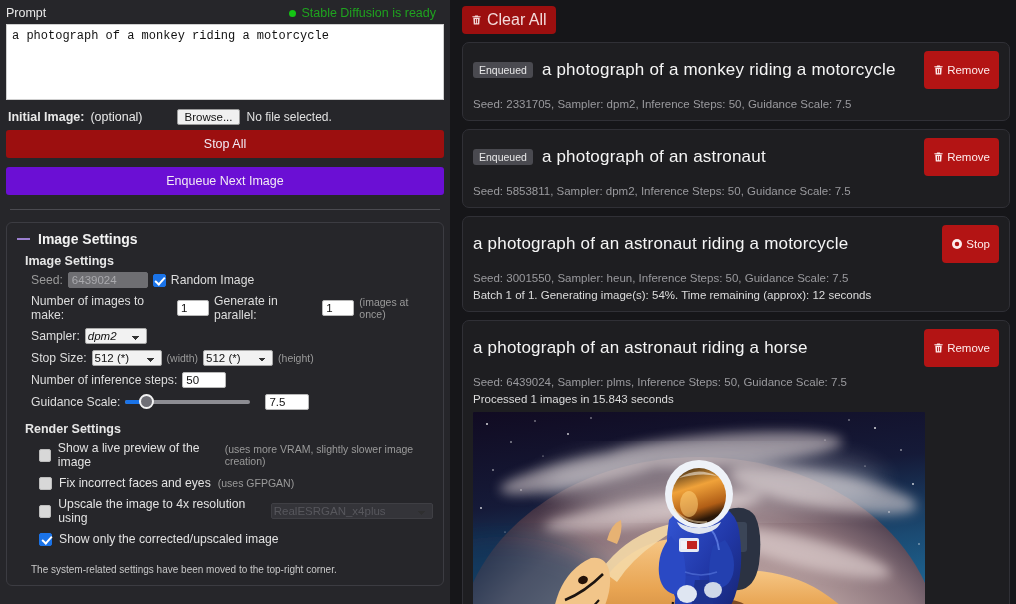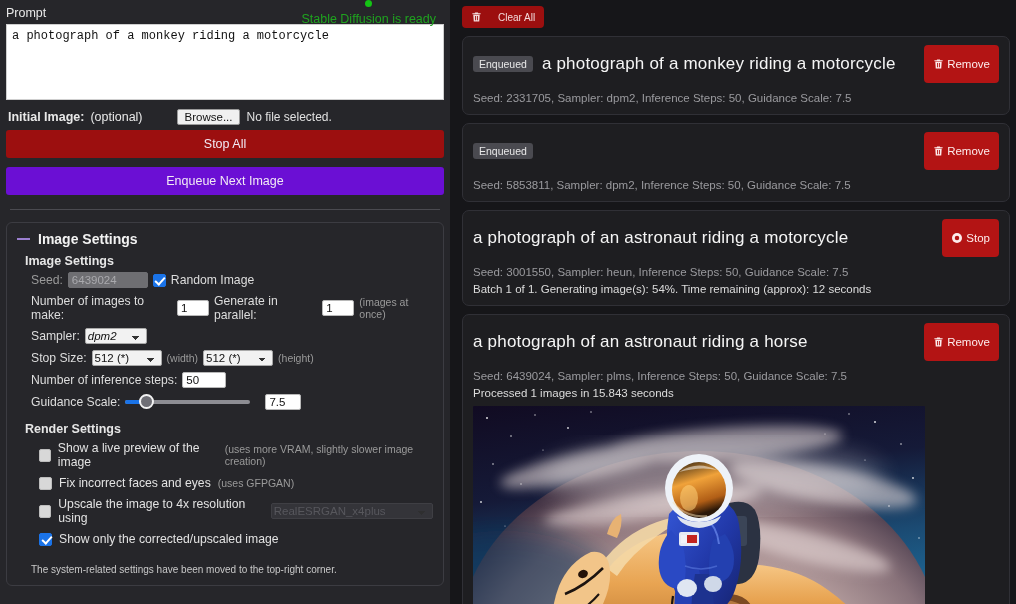--- a/index.html
+++ b/index.html
@@ -15,21 +15,21 @@
   
   .left {
     width: 450px; height: 604px;
     background: #26262a;
     padding: 4px 6px 0 6px;
     position: relative;
     flex: 0 0 450px;
   }
   .topbar { display: flex; align-items: center; height: 18px; }
   .label-prompt { color: #e8e8e8; font-size: 12.5px; }
-  .status { margin-left: auto; display: flex; align-items: center; gap: 5px; padding-right: 8px; flex-direction: column;}
+  .status { margin-left: auto; display: flex; align-items: center; gap: 5px; padding-right: 8px;}
   .status-dot { width: 7px; height: 7px; border-radius: 50%; background: #14c414; display:inline-block; }
   .status-text { color: #1fa31f; font-size: 12.5px; }
 
   .prompt-box {
     width: 438px; height: 76px;
     background: #ffffff; border: 1px solid #cfcfcf;
     color: #111; font-family: "Liberation Mono", monospace; font-size: 12px;
     padding: 4px 5px; margin-top: 2px;
     resize: none; display:block; line-height: 1.25;
   }
@@ -70,21 +70,21 @@
   .dim { color:#9a9a9a; }
   .tiny { font-size:10.5px; color:#9a9a9a; }
 
   .inp {
     background:#fff; color:#111; border:1px solid #b8b8b8; border-radius:2px;
     font-size:11.5px; padding:1px 3px; font-family:"Liberation Sans", sans-serif;
   }
   .inp.seed { width:80px; background:#6e6e72; color:#a9a9ad; border:1px solid #6e6e72; }
   .inp.num { width:32px; }
   .inp.steps { width:44px; }
-  .inp.gs { width:36px; margin-left:10px; }
+  .inp.gs { width:44px; margin-left:10px; }
 
   .sel {
     background:#f2f2f2; color:#111; border:1px solid #a9a9a9; border-radius:2px;
     font-size:11.5px; padding:1px 2px; font-family:"Liberation Sans", sans-serif;
     -webkit-appearance:none; appearance:none; padding-right:16px;
     background-image: linear-gradient(45deg, transparent 50%, #333 50%), linear-gradient(135deg, #333 50%, transparent 50%);
     background-position: calc(100% - 10px) 7px, calc(100% - 6px) 7px;
     background-size: 4px 4px, 4px 4px; background-repeat:no-repeat;
   }
   .sel.sampler { width:62px;font-style:italic; }
@@ -108,22 +108,22 @@
   .crow { display:flex; align-items:center; gap:7px; margin:0 0 7px 22px; font-size:12.2px; color:#e2e2e2; }
   .note { font-size:10px; color:#c9c9c9; margin:18px 0 0 14px; }
 
   
   .right {
     flex:1; height:604px; background:#161619;
     padding: 6px 6px 0 12px; overflow:hidden;
   }
   .btn-clear {
     background:#9c0f0f; color:#f3dada; border:none; border-radius:4px;
-    font-size:10px; padding:5px 9px; cursor:pointer; display:inline-flex;
-    align-items:center; gap:16px; font-family:"Liberation Sans", sans-serif;
+    font-size:16px; padding:5px 9px; cursor:pointer; display:inline-flex;
+    align-items:center; gap:5px; font-family:"Liberation Sans", sans-serif;
   }
   .qcard {
     margin-top:8px; border:1px solid #303036; border-radius:7px;
     background:#1e1e21; padding:8px 10px 10px 10px; position:relative;
   }
   .qhead { display:flex; align-items:center; gap:9px; }
   .badge {
     background:#4a4a50; color:#e8e8e8; font-size:10.5px;
     padding:2px 6px; border-radius:3px; white-space:nowrap;
   }
@@ -281,20 +281,21 @@
           <span>Remove</span>
         </button>
       </div>
       <div class="qmeta">Seed: 2331705, Sampler: dpm2, Inference Steps: 50, Guidance Scale: 7.5</div>
     </div>
 
     
     <div class="qcard">
       <div class="qhead">
         <span class="badge">Enqueued</span>
+        <span class="qtitle">a photograph of an astronaut</span>
         <button class="qbtn">
           <svg class="ic" width="11" height="12" viewBox="0 0 24 24" fill="#fdecec">
             <path d="M9 2h6l1 2h5v2H3V4h5l1-2zM5 7h14l-1 15H6L5 7zm4 3v9h2v-9H9zm4 0v9h2v-9h-2z"></path>
           </svg>
           <span>Remove</span>
         </button>
       </div>
       <div class="qmeta">Seed: 5853811, Sampler: dpm2, Inference Steps: 50, Guidance Scale: 7.5</div>
     </div>
 

